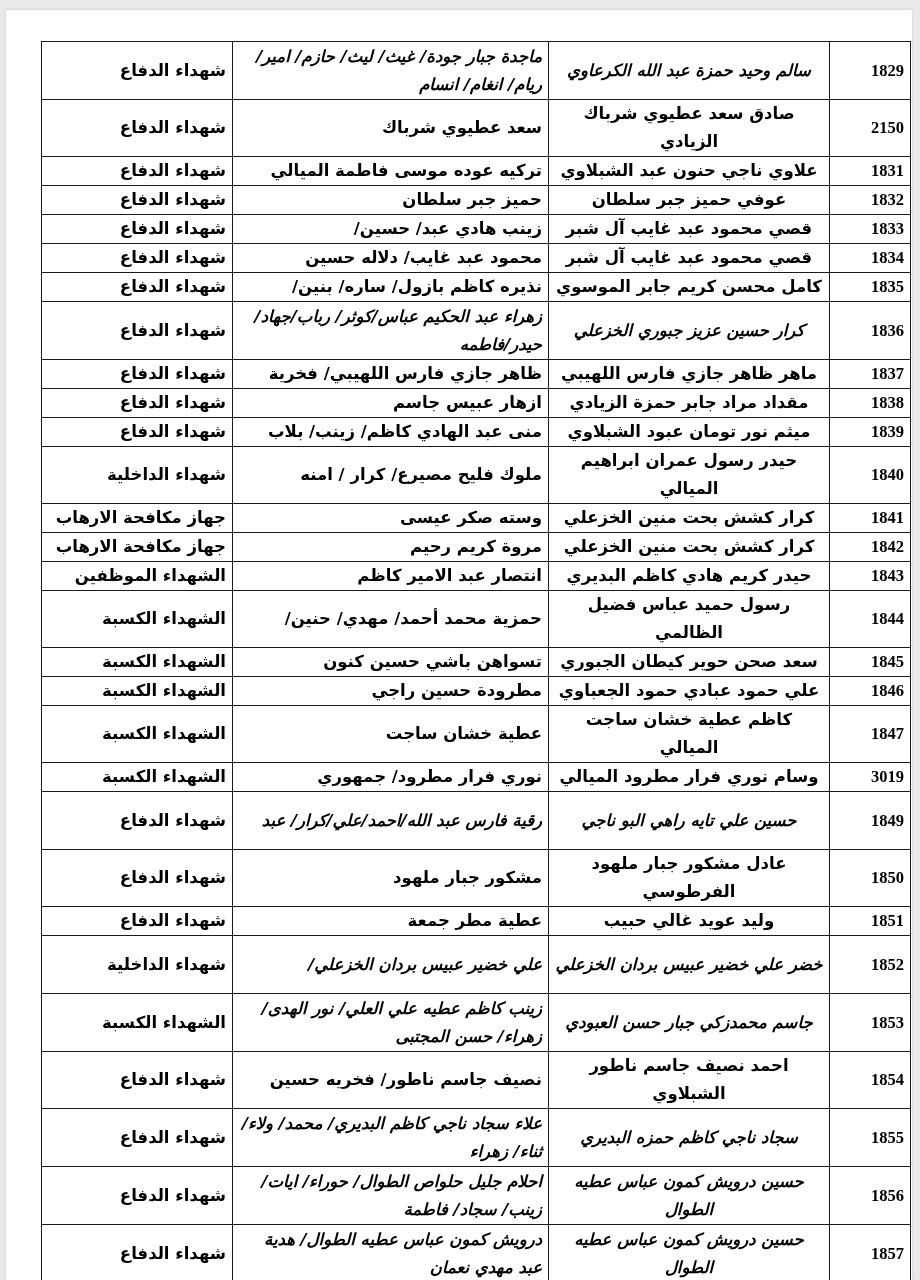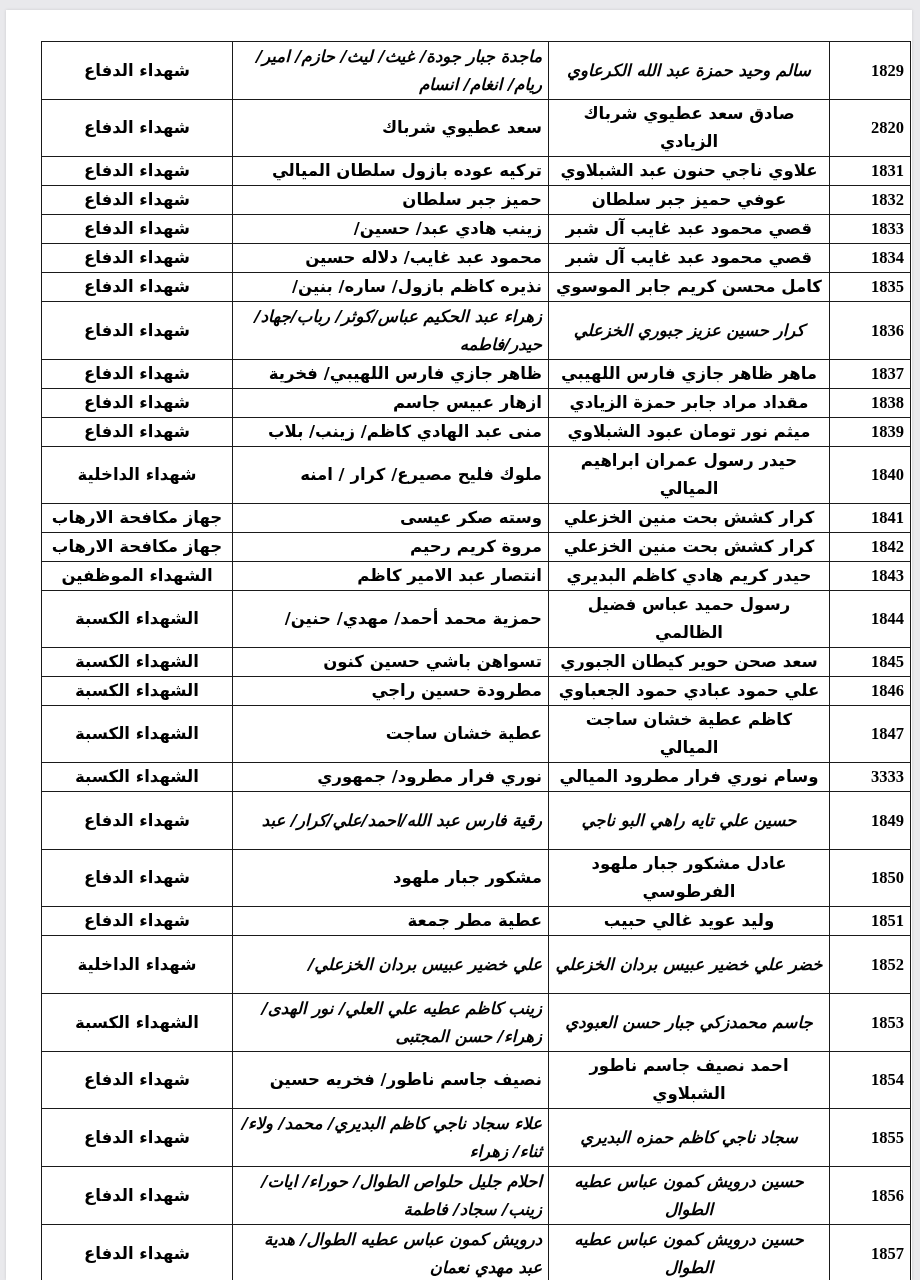--- a/index.html
+++ b/index.html
@@ -32,47 +32,47 @@
   }
   td.c-num {
     width: 68px;
     text-align: right;
     font-family: "Liberation Serif", "DejaVu Serif", serif;
     font-size: 21px;
     padding: 0;
   }
   td.c-name { width: 268px; text-align: center; }
   td.c-heirs { width: 303px; text-align: right; }
-  td.c-cat { width: 178px; text-align: center; padding: 0 2px; white-space: nowrap; }
+  td.c-cat { width: 178px; padding: 0 2px; white-space: nowrap; }
   tr.h1 td { height: 28px; }
   tr.h2 td { height: 57px; }
   tr.h2 td.c-heirs, tr.h2 td.c-name { line-height: 28px; font-style: italic; }
 </style>
 </head>
 <body>
 
 <div class="page">
   <table class="roster">
     <tbody id="roster-body">
       <tr class="h2">
         <td class="c-num">1829</td>
         <td class="c-name">سالم وحيد حمزة عبد الله الكرعاوي</td>
         <td class="c-heirs">ماجدة جبار جودة/ غيث/ ليث/ حازم/ امير/ ريام/ انغام/ انسام</td>
         <td class="c-cat">شهداء الدفاع</td>
       </tr>
       <tr class="h1">
-        <td class="c-num">2820</td>
+        <td class="c-num">2150</td>
         <td class="c-name">صادق سعد عطيوي شرباك الزيادي</td>
         <td class="c-heirs">سعد عطيوي شرباك</td>
         <td class="c-cat">شهداء الدفاع</td>
       </tr>
       <tr class="h1">
         <td class="c-num">1831</td>
         <td class="c-name">علاوي ناجي حنون عبد الشبلاوي</td>
-        <td class="c-heirs">تركيه عوده بازول سلطان الميالي</td>
+        <td class="c-heirs">تركيه عوده موسى فاطمة الميالي</td>
         <td class="c-cat">شهداء الدفاع</td>
       </tr>
       <tr class="h1">
         <td class="c-num">1832</td>
         <td class="c-name">عوفي حميز جبر سلطان</td>
         <td class="c-heirs">حميز جبر سلطان</td>
         <td class="c-cat">شهداء الدفاع</td>
       </tr>
       <tr class="h1">
         <td class="c-num">1833</td>
@@ -158,21 +158,21 @@
         <td class="c-heirs">مطرودة حسين راجي</td>
         <td class="c-cat">الشهداء الكسبة</td>
       </tr>
       <tr class="h1">
         <td class="c-num">1847</td>
         <td class="c-name">كاظم عطية خشان ساجت الميالي</td>
         <td class="c-heirs">عطية خشان ساجت</td>
         <td class="c-cat">الشهداء الكسبة</td>
       </tr>
       <tr class="h1">
-        <td class="c-num">3333</td>
+        <td class="c-num">3019</td>
         <td class="c-name">وسام نوري فرار مطرود الميالي</td>
         <td class="c-heirs">نوري فرار مطرود/ جمهوري</td>
         <td class="c-cat">الشهداء الكسبة</td>
       </tr>
       <tr class="h2">
         <td class="c-num">1849</td>
         <td class="c-name">حسين علي تايه راهي البو ناجي</td>
         <td class="c-heirs">رقية فارس عبد الله/احمد/علي/كرار/ عبد</td>
         <td class="c-cat">شهداء الدفاع</td>
       </tr>

